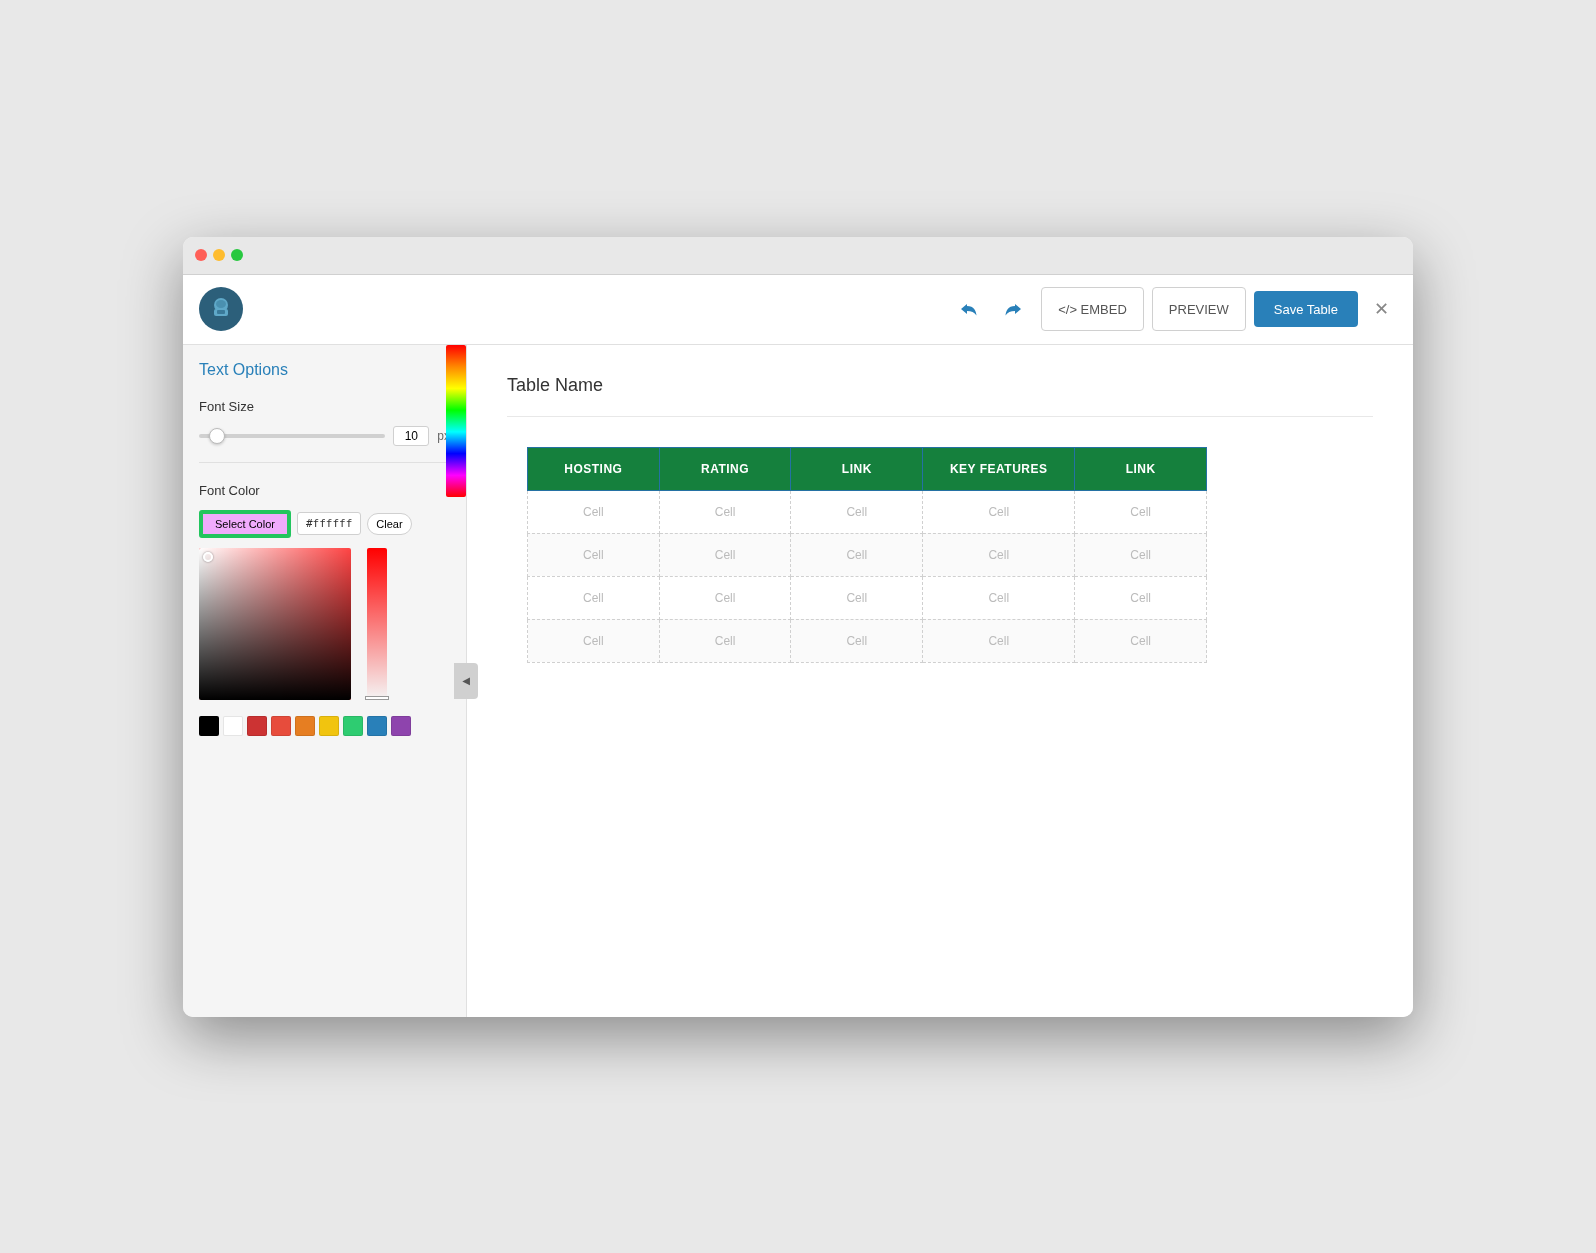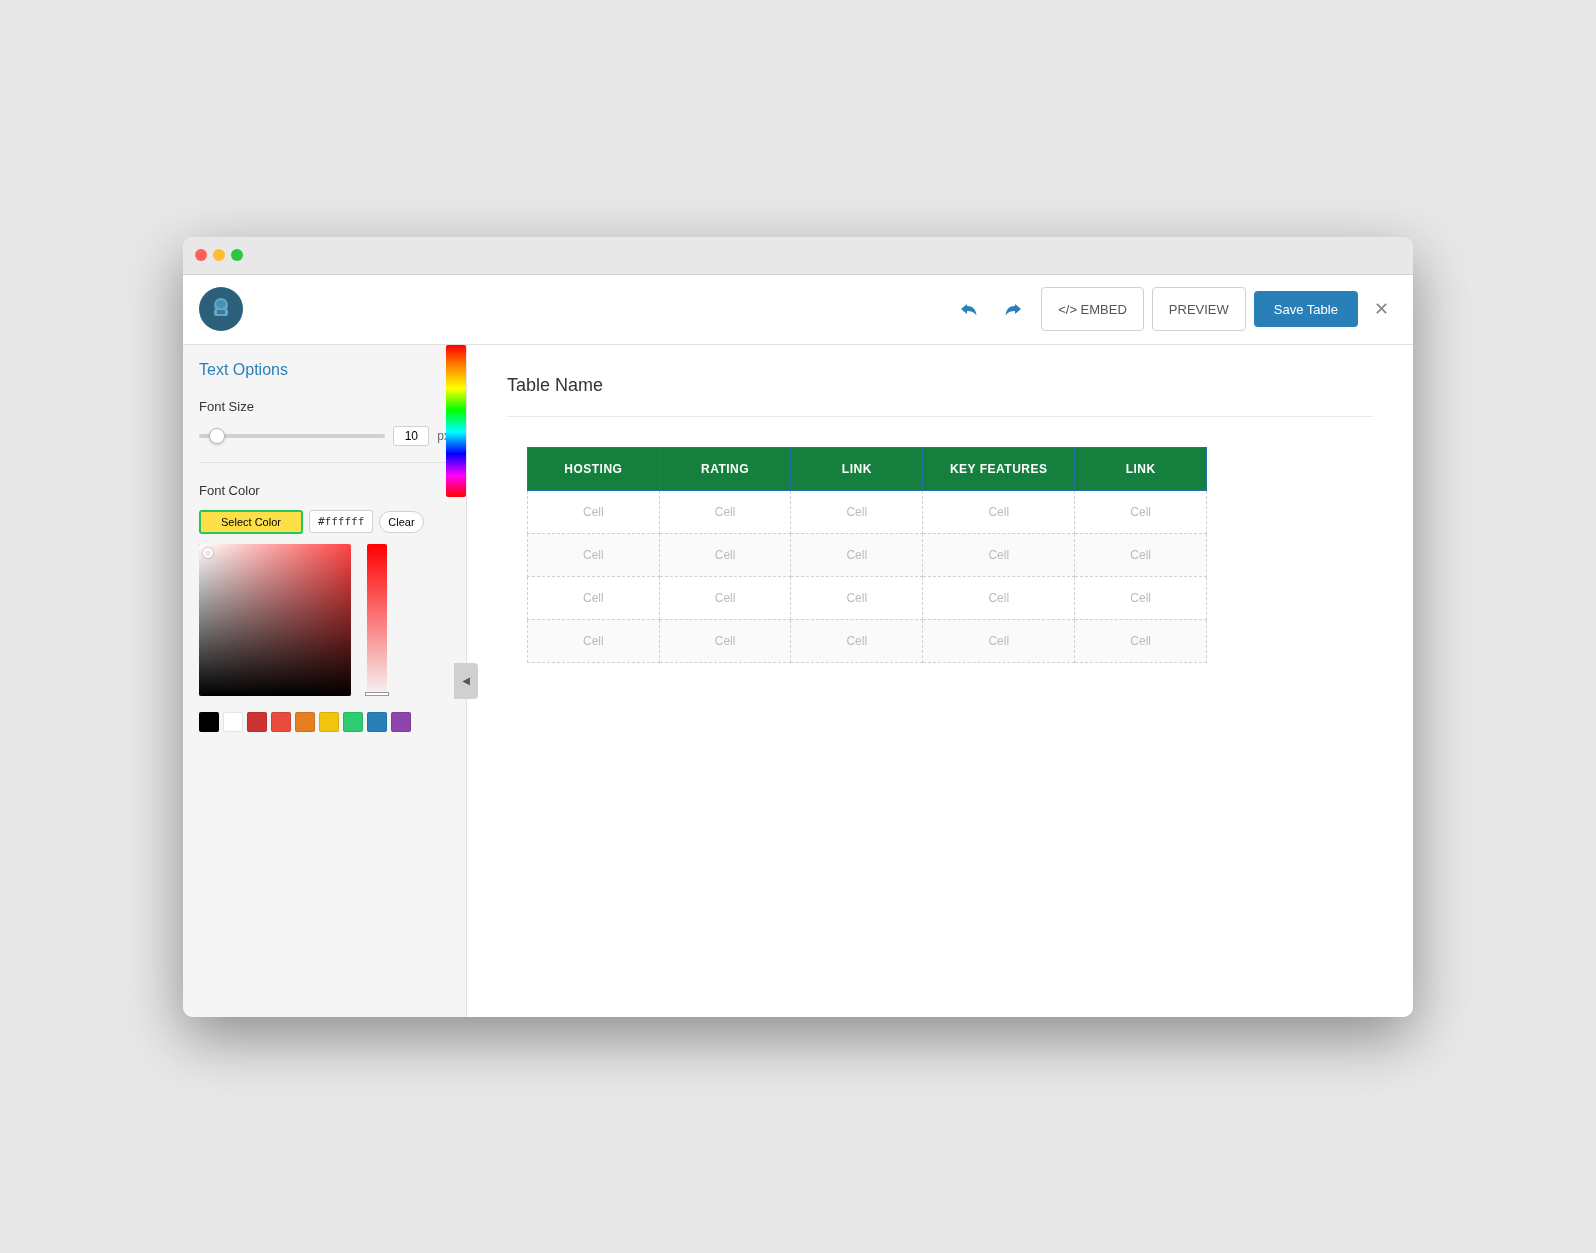--- a/index.html
+++ b/index.html
@@ -217,24 +217,24 @@
     }
 
     .color-picker-controls {
       display: flex;
       align-items: center;
       gap: 6px;
       margin-bottom: 10px;
     }
 
     .select-color-btn {
-      background: #fde047;
-      border: 2px solid #22c55e;
+      background: #f0abfc;
+      border: 4px solid #22c55e;
       border-radius: 3px;
-      padding: 4px 20px;
+      padding: 4px 12px;
       font-size: 11px;
       cursor: pointer;
     }
 
     .color-hex-display {
       background: white;
       border: 1px solid #d0d0d0;
       border-radius: 3px;
       padding: 4px 8px;
       font-size: 11px;

